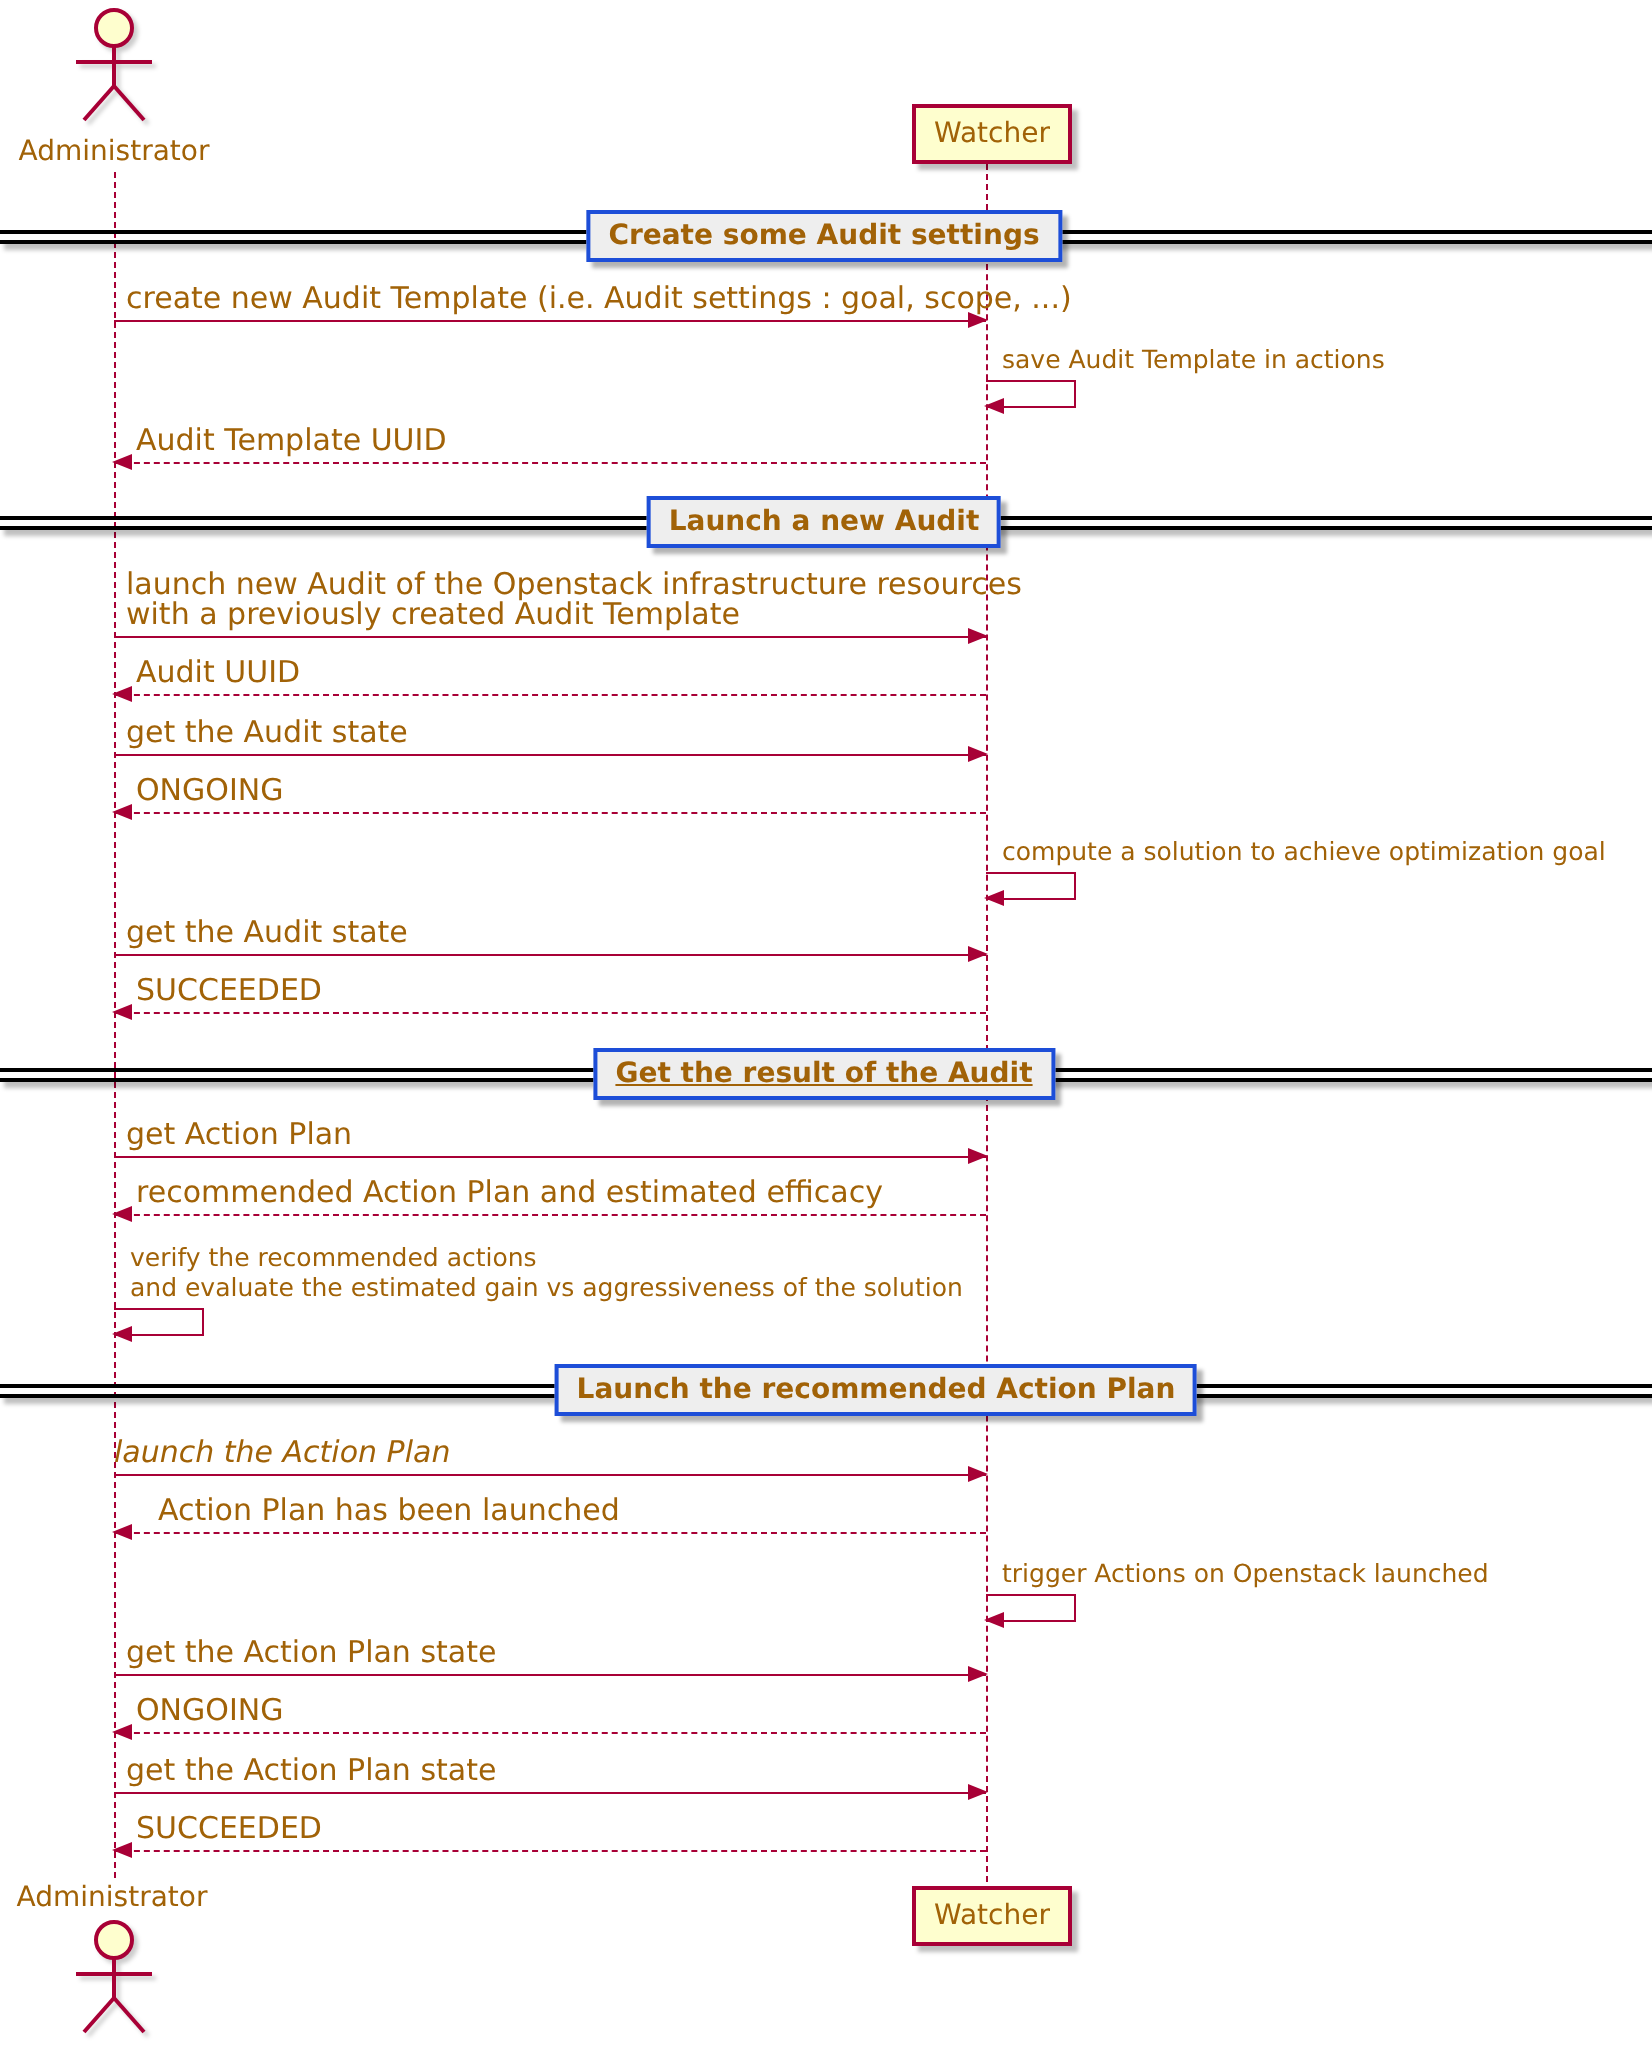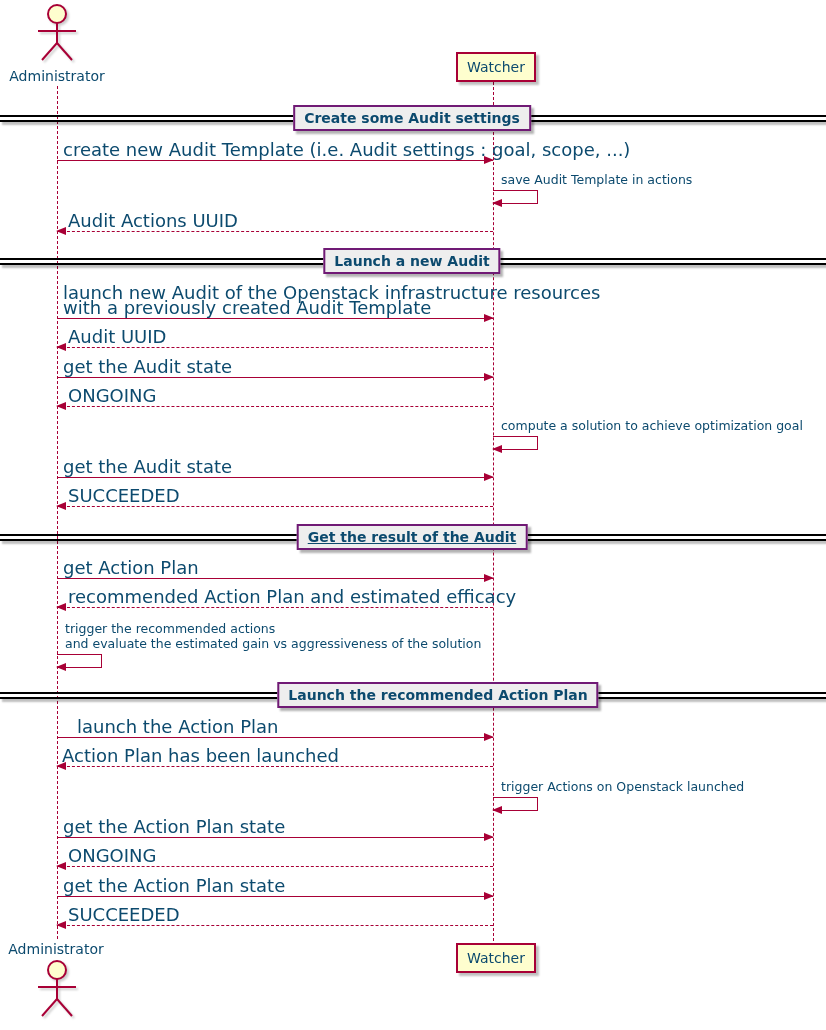--- a/index.html
+++ b/index.html
@@ -3,50 +3,50 @@
 <meta charset="utf-8">
 <style>
   :root{
     --accent:#A80036;
     --pfill:#FEFECE;
     --dfill:#EEEEEE;
   }
   html,body{margin:0;padding:0;background:#fff;}
   .canvas{
     position:relative;width:826px;height:1030px;background:#ffffff;
-    font-family:"DejaVu Sans","Liberation Sans",sans-serif;color:#0c4a6e;overflow:hidden;
+    font-family:"DejaVu Sans","Liberation Sans",sans-serif;color:#a16207;overflow:hidden;
   }
   .lifeline{position:absolute;width:0;border-left:1px dashed var(--accent);}
   .pbox{
     position:absolute;background:var(--pfill);border:2px solid var(--accent);
     padding:4px 9px;font-size:14px;line-height:18px;white-space:nowrap;
     box-shadow:3px 3px 2px rgba(0,0,0,.25);z-index:3;
   }
   .actor{position:absolute;filter:drop-shadow(2.5px 2.5px 1px rgba(0,0,0,.2));z-index:3;}
   .actor-label{
     position:absolute;font-size:14px;line-height:16px;white-space:nowrap;
     transform:translateX(-50%);z-index:3;
   }
   #events{position:absolute;left:0;top:0;width:100%;height:100%;}
   .divider-lines{
     position:absolute;left:0;right:0;height:3px;
     border-top:2px solid #000;border-bottom:2px solid #000;
     box-shadow:2px 3px 2px rgba(0,0,0,.25);z-index:1;
   }
   .divider-box{
     position:absolute;left:412px;transform:translate(-50%,-50%);
-    background:var(--dfill);border:2px solid #701a75;padding:3px 9px;
+    background:var(--dfill);border:2px solid #1d4ed8;padding:3px 9px;
     font-size:14px;font-weight:bold;white-space:nowrap;
     box-shadow:3px 3px 2px rgba(0,0,0,.3);z-index:2;
   }
   .msg{position:absolute;height:0;z-index:2;}
   .msg-line{position:absolute;left:0;right:0;top:0;border-top:1px solid var(--accent);}
   .msg-line.dashed{border-top-style:dashed;}
   .msg-text{
-    position:absolute;bottom:3px;font-size:18px;line-height:15px;
+    position:absolute;bottom:3px;font-size:15px;line-height:15px;
     white-space:pre-line;width:max-content;
   }
   .ah{position:absolute;width:0;height:0;top:-4px;
       border-top:4px solid transparent;border-bottom:4px solid transparent;}
   .ah.right{right:-1px;border-left:10px solid var(--accent);}
   .ah.left{left:-1px;border-right:10px solid var(--accent);}
   .selfmsg{position:absolute;z-index:2;}
   .self-loop{
     position:absolute;top:0;left:0;width:44px;height:12px;
     border:1px solid var(--accent);border-left:none;
@@ -87,21 +87,21 @@
         <div class="msg-text" style="left: 6px;">create new Audit Template (i.e. Audit settings : goal, scope, ...)</div>
         <div class="msg-line"></div>
         <div class="ah right"></div>
       </div>
       <div class="selfmsg" style="left: 493px; top: 190px;">
         <div class="self-text">save Audit Template in actions</div>
         <div class="self-loop"></div>
         <div class="self-ah"></div>
       </div>
       <div class="msg" style="left: 57px; width: 436px; top: 231px;">
-        <div class="msg-text" style="left: 11px;">Audit Actions UUID</div>
+        <div class="msg-text" style="left: 11px;">Audit Template UUID</div>
         <div class="msg-line dashed"></div>
         <div class="ah left"></div>
       </div>
       <div class="divider-lines" style="top: 258px;"></div>
       <div class="divider-box" style="top: 261px;">Launch a new Audit</div>
       <div class="msg" style="left: 57px; width: 436px; top: 318px;">
         <div class="msg-text" style="left: 6px;">launch new Audit of the Openstack infrastructure resources
 with a previously created Audit Template</div>
         <div class="msg-line"></div>
         <div class="ah right"></div>
@@ -142,34 +142,34 @@
         <div class="msg-text" style="left: 6px;">get Action Plan</div>
         <div class="msg-line"></div>
         <div class="ah right"></div>
       </div>
       <div class="msg" style="left: 57px; width: 436px; top: 607px;">
         <div class="msg-text" style="left: 11px;">recommended Action Plan and estimated efficacy</div>
         <div class="msg-line dashed"></div>
         <div class="ah left"></div>
       </div>
       <div class="selfmsg" style="left: 57px; top: 654px;">
-        <div class="self-text">trigger the recommended actions
+        <div class="self-text">verify the recommended actions
 and evaluate the estimated gain vs aggressiveness of the solution</div>
         <div class="self-loop"></div>
         <div class="self-ah"></div>
       </div>
       <div class="divider-lines" style="top: 692px;"></div>
       <div class="divider-box" style="top: 695px; margin-left: 26px;">Launch the recommended Action Plan</div>
       <div class="msg" style="left: 57px; width: 436px; top: 737px;">
-        <div class="msg-text" style="left: 20px;">launch the Action Plan</div>
+        <div class="msg-text" style="left: 0; font-style: italic;">launch the Action Plan</div>
         <div class="msg-line"></div>
         <div class="ah right"></div>
       </div>
       <div class="msg" style="left: 57px; width: 436px; top: 766px;">
-        <div class="msg-text" style="left: 5px;">Action Plan has been launched</div>
+        <div class="msg-text" style="left: 22px;">Action Plan has been launched</div>
         <div class="msg-line dashed"></div>
         <div class="ah left"></div>
       </div>
       <div class="selfmsg" style="left: 493px; top: 797px;">
         <div class="self-text">trigger Actions on Openstack launched</div>
         <div class="self-loop"></div>
         <div class="self-ah"></div>
       </div>
       <div class="msg" style="left: 57px; width: 436px; top: 837px;">
         <div class="msg-text" style="left: 6px;">get the Action Plan state</div>

